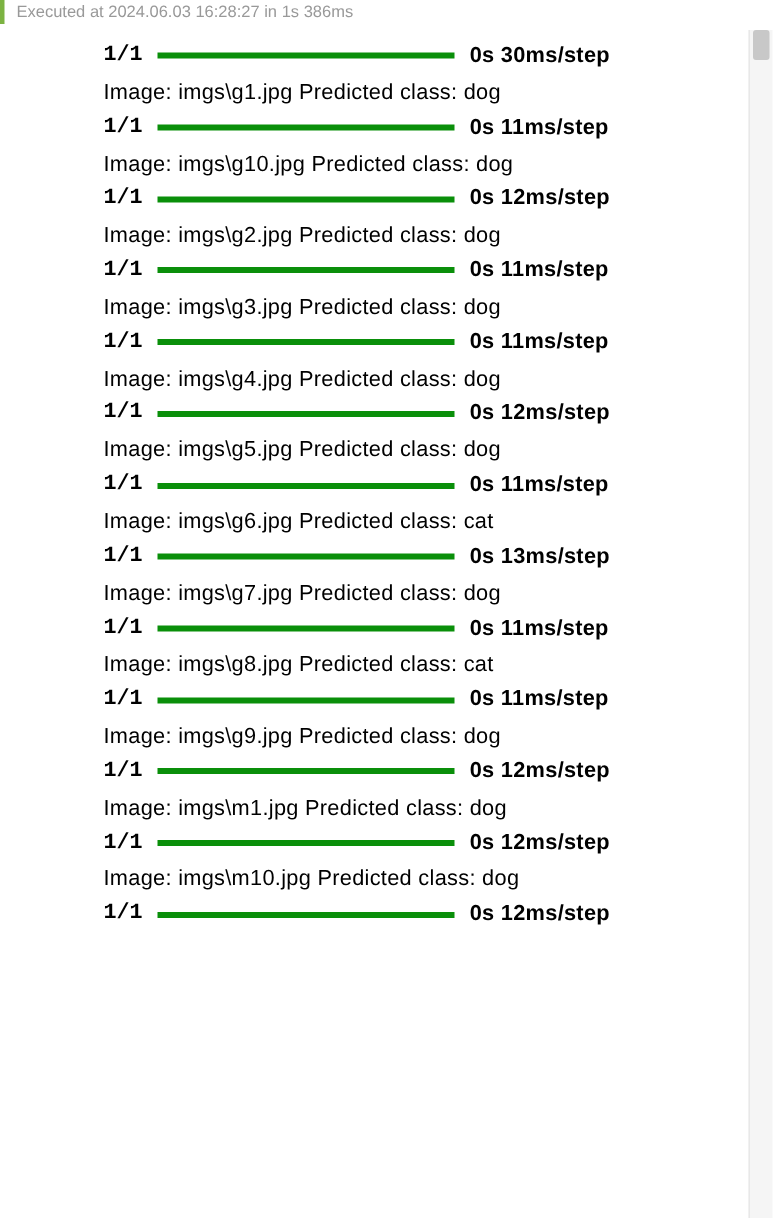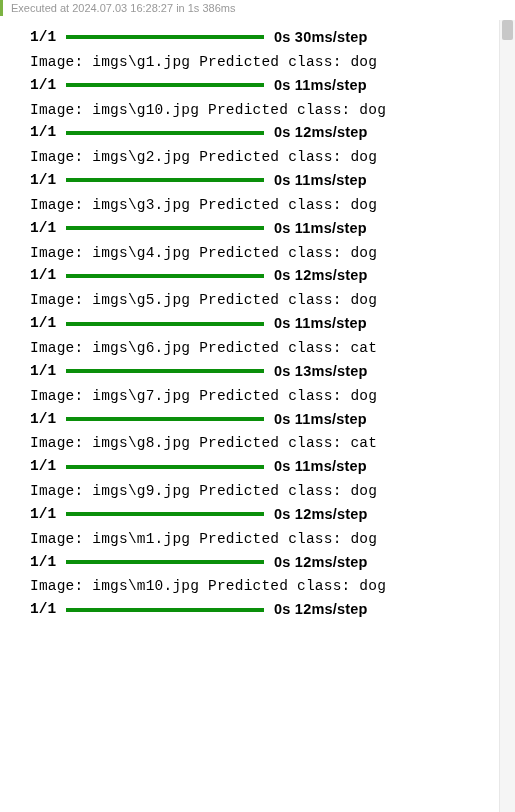--- a/index.html
+++ b/index.html
@@ -20,20 +20,21 @@
       font-size: 11px;
       color: #999;
       font-weight: 400;
     }
     .output-container {
       padding: 8px 18px 0 30px;
       font-family: "Consolas", "Courier New", monospace;
       font-size: 14.5px;
       line-height: 1.3;
       white-space: pre;
+      margin-left: 39px;
     }
     .progress-row {
       display: flex;
       align-items: center;
       margin-top: 4px;
       margin-bottom: 2px;
     }
     .progress-counter {
       font-weight: 700;
       font-family: "Consolas", "Courier New", monospace;
@@ -48,21 +49,21 @@
       margin-right: 10px;
     }
     .progress-timing {
       font-weight: 700;
       font-family: Liberation Sans, sans-serif;
       font-size: 14.5px;
       color: #000;
       letter-spacing: 0.2px;
     }
     .prediction-row {
-      font-family: Liberation Mono, monospace;
+      font-family: Liberation Sans, sans-serif;
       font-size: 14.5px;
       color: #000;
       margin-top: 6px;
       margin-bottom: 4px;
       letter-spacing: 0.2px;
     }
     .scrollbar-track {
       position: absolute;
       right: 0;
       top: 20px;
@@ -78,20 +79,20 @@
       top: 0;
       height: 20px;
       background: #c8c8c8;
       border-radius: 2px;
     }
   </style>
 </head>
 <body>
 
 <div class="status-bar">
-  <span>Executed at 2024.07.03 16:28:27 in 1s 386ms</span>
+  <span>Executed at 2024.06.03 16:28:27 in 1s 386ms</span>
 </div>
 
 <div class="output-container" id="output-host"><div class="progress-row"><span class="progress-counter">1/1</span><div class="progress-bar"></div><span class="progress-timing">0s 30ms/step</span></div><div class="prediction-row">Image: imgs\g1.jpg Predicted class: dog</div><div class="progress-row"><span class="progress-counter">1/1</span><div class="progress-bar"></div><span class="progress-timing">0s 11ms/step</span></div><div class="prediction-row">Image: imgs\g10.jpg Predicted class: dog</div><div class="progress-row"><span class="progress-counter">1/1</span><div class="progress-bar"></div><span class="progress-timing">0s 12ms/step</span></div><div class="prediction-row">Image: imgs\g2.jpg Predicted class: dog</div><div class="progress-row"><span class="progress-counter">1/1</span><div class="progress-bar"></div><span class="progress-timing">0s 11ms/step</span></div><div class="prediction-row">Image: imgs\g3.jpg Predicted class: dog</div><div class="progress-row"><span class="progress-counter">1/1</span><div class="progress-bar"></div><span class="progress-timing">0s 11ms/step</span></div><div class="prediction-row">Image: imgs\g4.jpg Predicted class: dog</div><div class="progress-row"><span class="progress-counter">1/1</span><div class="progress-bar"></div><span class="progress-timing">0s 12ms/step</span></div><div class="prediction-row">Image: imgs\g5.jpg Predicted class: dog</div><div class="progress-row"><span class="progress-counter">1/1</span><div class="progress-bar"></div><span class="progress-timing">0s 11ms/step</span></div><div class="prediction-row">Image: imgs\g6.jpg Predicted class: cat</div><div class="progress-row"><span class="progress-counter">1/1</span><div class="progress-bar"></div><span class="progress-timing">0s 13ms/step</span></div><div class="prediction-row">Image: imgs\g7.jpg Predicted class: dog</div><div class="progress-row"><span class="progress-counter">1/1</span><div class="progress-bar"></div><span class="progress-timing">0s 11ms/step</span></div><div class="prediction-row">Image: imgs\g8.jpg Predicted class: cat</div><div class="progress-row"><span class="progress-counter">1/1</span><div class="progress-bar"></div><span class="progress-timing">0s 11ms/step</span></div><div class="prediction-row">Image: imgs\g9.jpg Predicted class: dog</div><div class="progress-row"><span class="progress-counter">1/1</span><div class="progress-bar"></div><span class="progress-timing">0s 12ms/step</span></div><div class="prediction-row">Image: imgs\m1.jpg Predicted class: dog</div><div class="progress-row"><span class="progress-counter">1/1</span><div class="progress-bar"></div><span class="progress-timing">0s 12ms/step</span></div><div class="prediction-row">Image: imgs\m10.jpg Predicted class: dog</div><div class="progress-row"><span class="progress-counter">1/1</span><div class="progress-bar"></div><span class="progress-timing">0s 12ms/step</span></div></div>
 
 <div class="scrollbar-track">
   <div class="scrollbar-thumb"></div>
 </div>
 
 </body></html>

